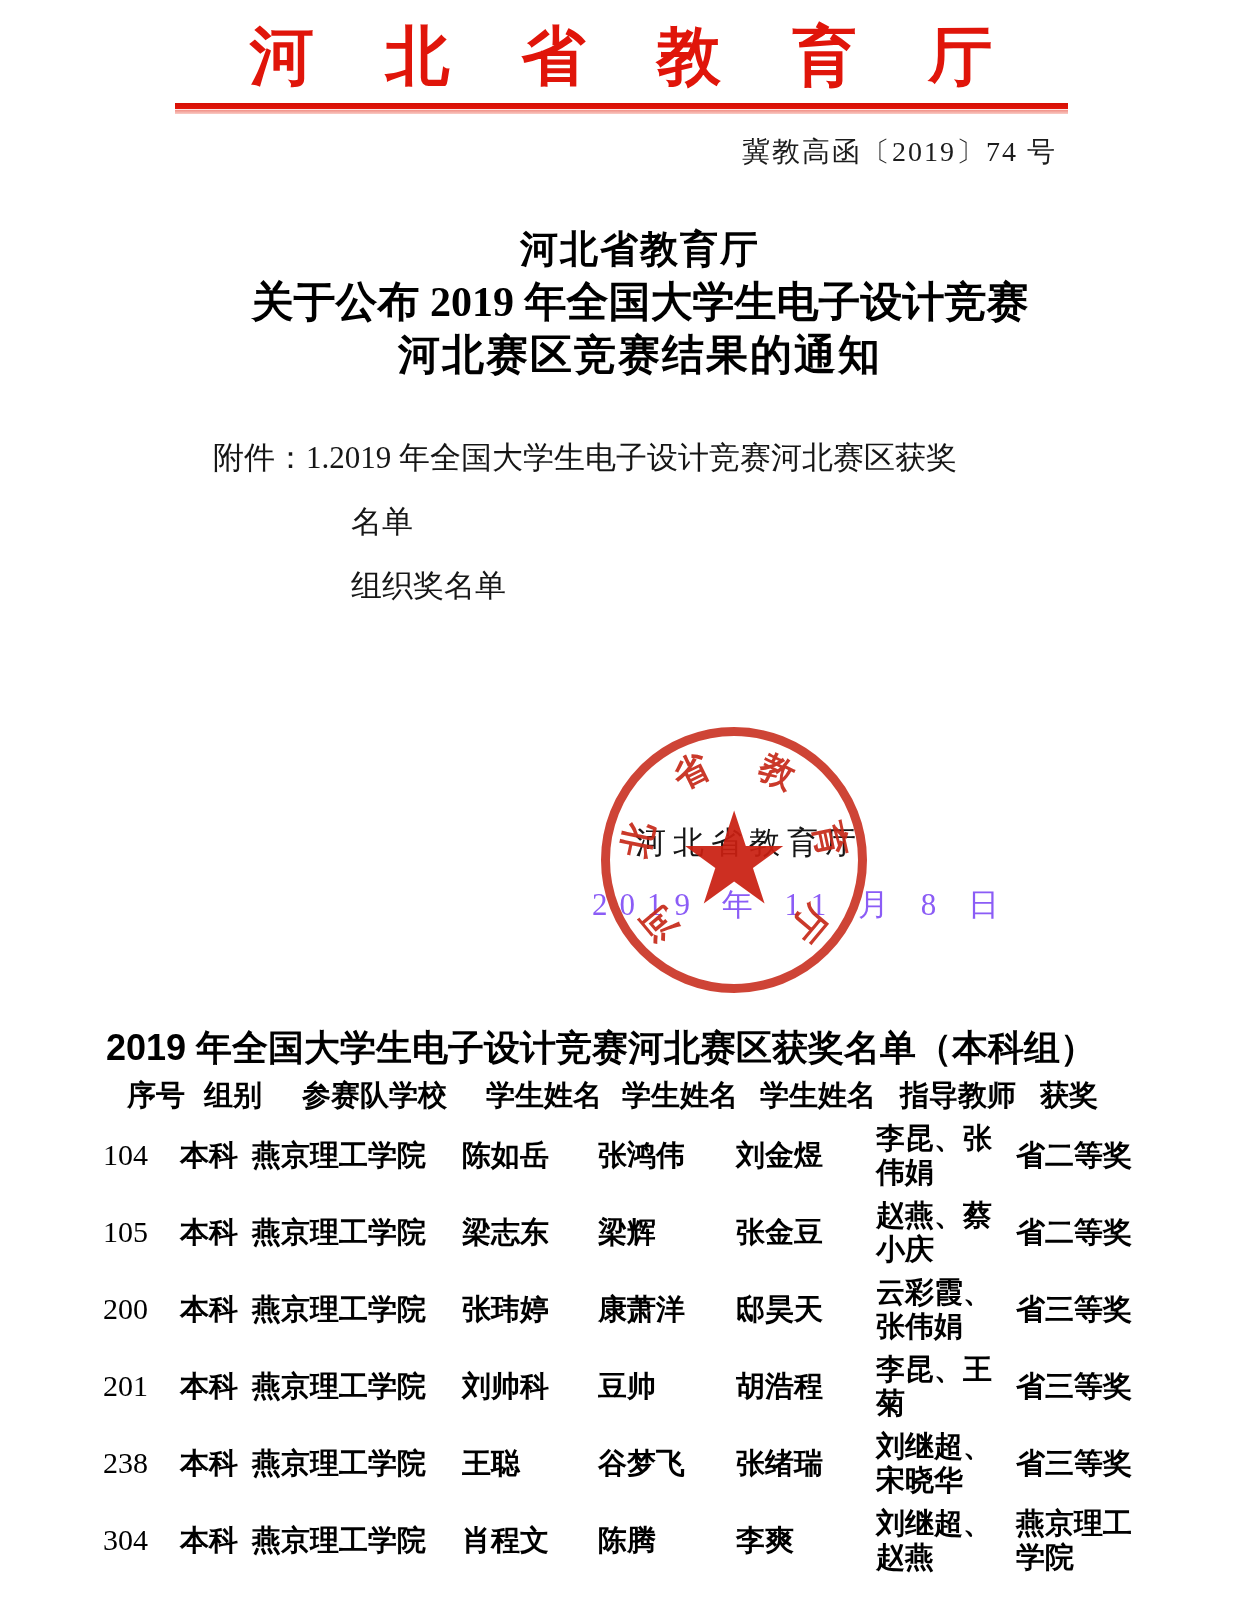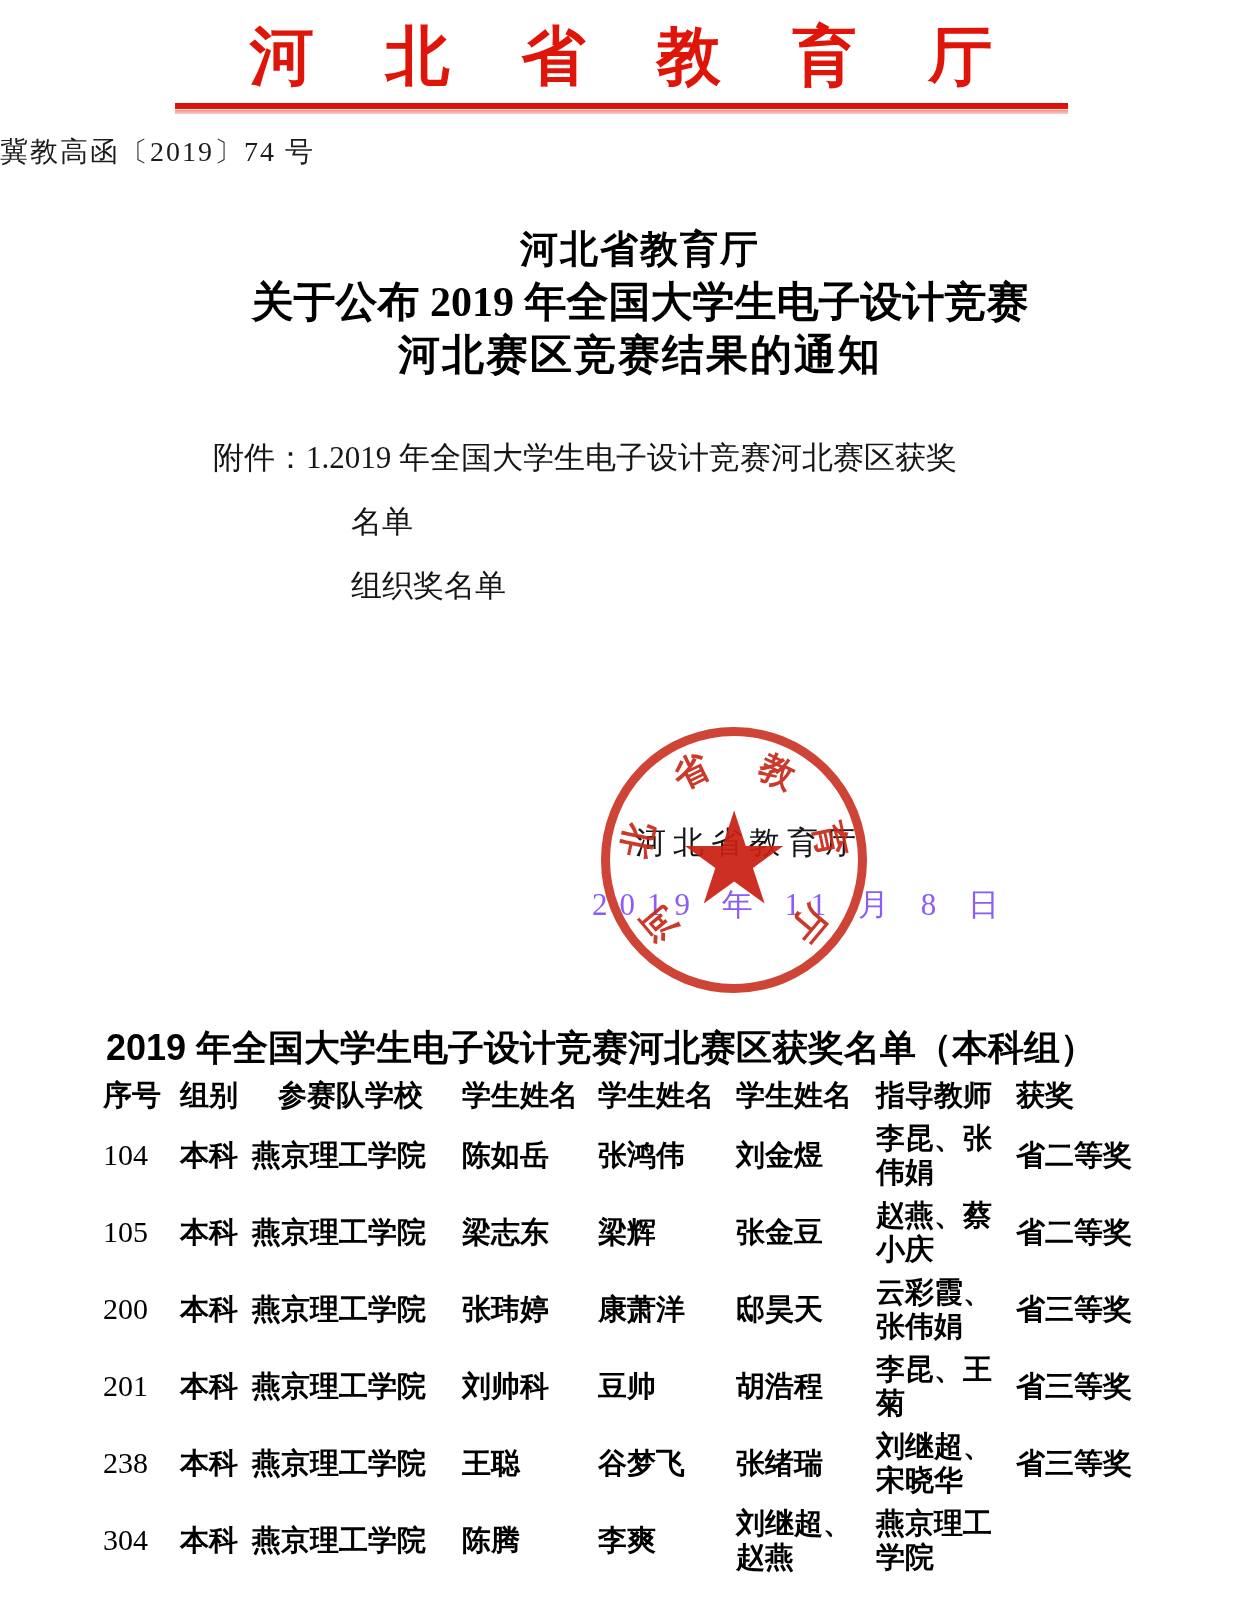--- a/index.html
+++ b/index.html
@@ -15,21 +15,21 @@
     text-align:center; font-size:64px; font-weight:700;
     color:#e0150a; letter-spacing:1.12em; text-indent:1.12em;
     white-space:nowrap; line-height:1.1;
   }
   .rule {
     position:absolute; left:175px; top:103px; width:893px; height:11px;
     background:linear-gradient(to bottom,#d50f04 0%,#e2170a 52%,#ffffff 56%,#f2978e 68%,#f9cbc5 100%);
   }
   .doc-number {
     position:absolute; left:0; top:133px; width:1057px;
-    text-align:left; font-size:28px; color:#1c1c1c; letter-spacing:2px;
+    text-align:right; font-size:28px; color:#1c1c1c; letter-spacing:2px;
     white-space:nowrap;
   }
 
   
   .title-block {
     position:absolute; top:223px; left:0; width:1280px;
     text-align:center; font-weight:700; color:#000;
   }
   .title-l1 { font-size:38px; line-height:53px; letter-spacing:2px; }
   .title-l2 { font-size:42px; line-height:53px; }
@@ -81,21 +81,21 @@
     font-family:"Liberation Sans", sans-serif; color:#000;
   }
   .awards {
     position:absolute; left:103px; top:1076px;
     display:grid;
     grid-template-columns:77px 72px 210px 136px 138px 140px 140px 132px;
     font-family:"Liberation Sans", sans-serif; color:#000;
   }
   .awards .hcell {
     height:40px; font-size:29px; font-weight:700;
-    display:flex; align-items:flex-start; white-space:nowrap;
+    display:flex; align-items:flex-start; white-space:nowrap;margin-left:24px;
   }
   .hcell.h-school { padding-left:26px; }
   .awards .cell {
     height:77px; font-size:29px; font-weight:600;
     display:flex; align-items:center; line-height:34px;
   }
   .cell.c-id { font-family:"Liberation Serif", serif; font-weight:400; font-size:30px; }
   .cell.c-school, .cell.c-name { white-space:nowrap; }
   .cell.c-teachers, .cell.c-award { display:block; padding-top:0; }
   .cell.c-teachers { display:flex; }
@@ -192,19 +192,20 @@
     <div class="cell c-school">燕京理工学院</div>
     <div class="cell c-name">王聪</div>
     <div class="cell c-name">谷梦飞</div>
     <div class="cell c-name">张绪瑞</div>
     <div class="cell c-teachers">刘继超、宋晓华</div>
     <div class="cell c-award">省三等奖</div>
 
     <div class="cell c-id">304</div>
     <div class="cell c-group">本科</div>
     <div class="cell c-school">燕京理工学院</div>
+    <div class="cell c-name">肖程文</div>
     <div class="cell c-name">陈腾</div>
     <div class="cell c-name">李爽</div>
     <div class="cell c-teachers">刘继超、赵燕</div>
     <div class="cell c-award">燕京理工学院</div>
   </div>
 
 </div>
 
 </body></html>

